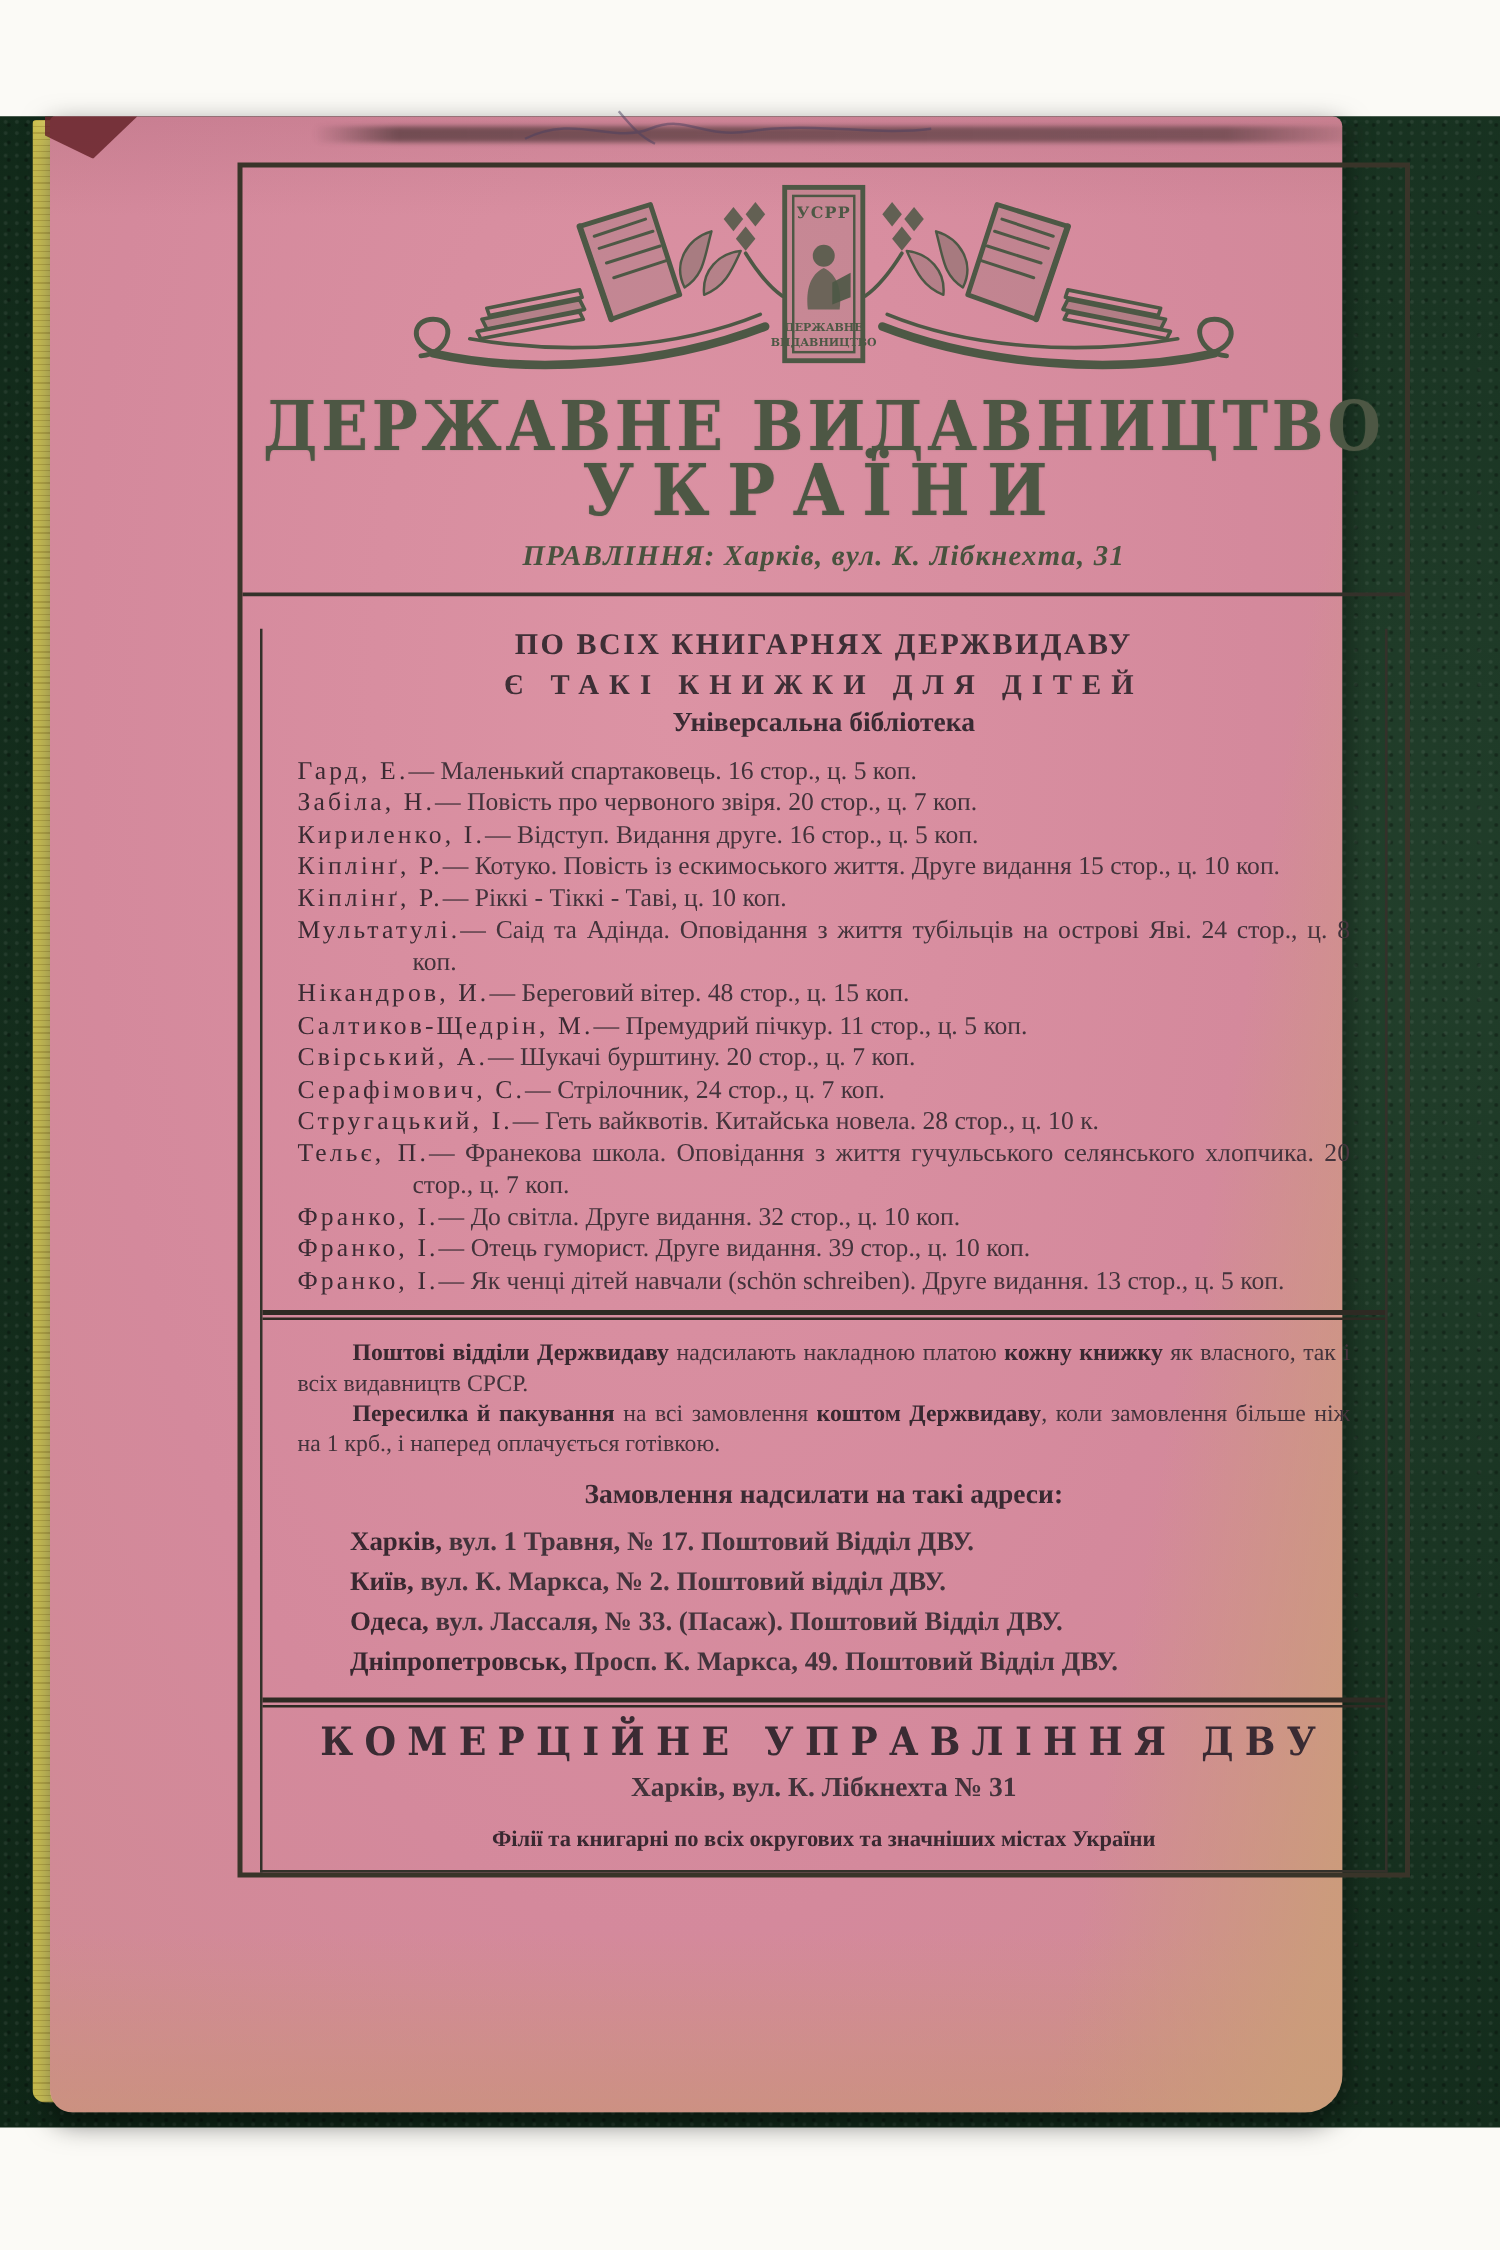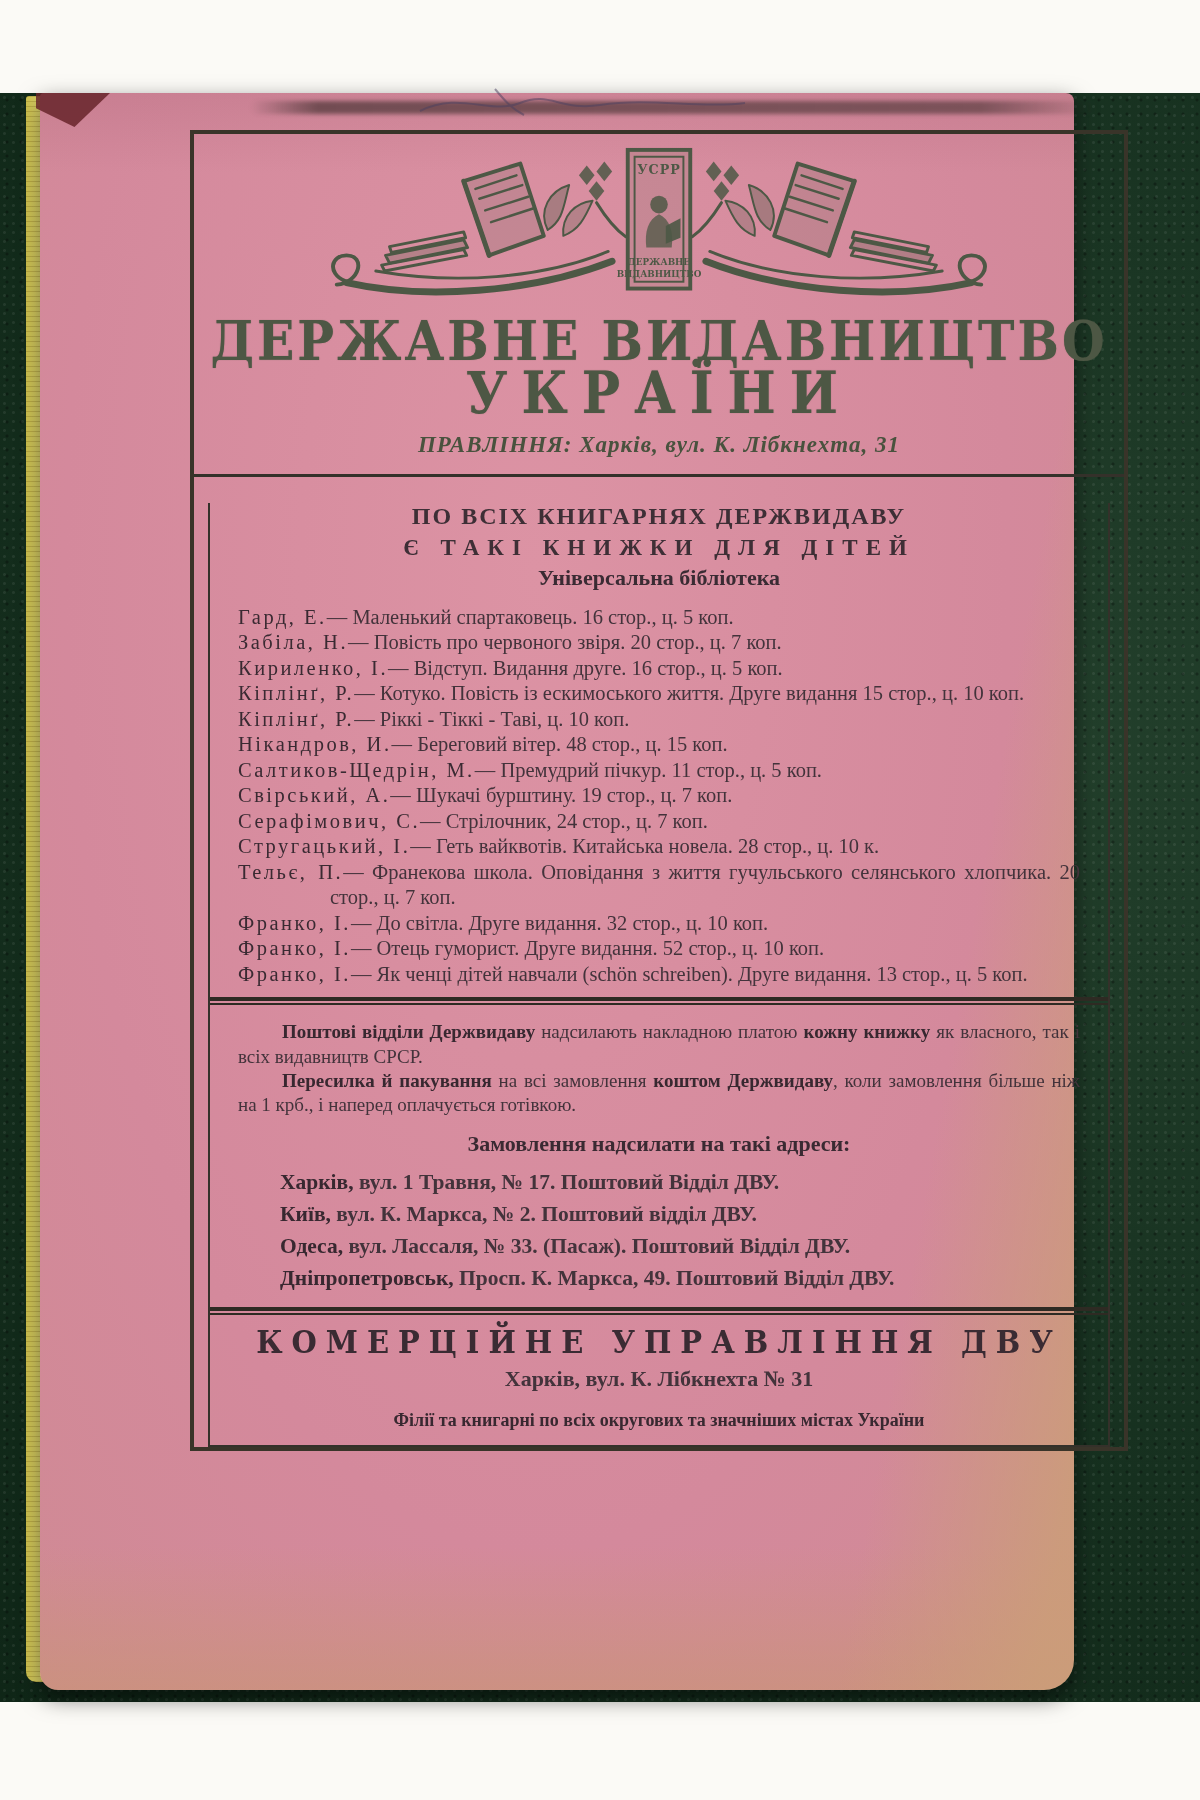--- a/index.html
+++ b/index.html
@@ -155,36 +155,37 @@
   <li><span class="book-author">Гард, Е.</span><span>— Маленький спартаковець. 16 стор., ц. 5 коп.</span></li>
 
   <li><span class="book-author">Забіла, Н.</span><span>— Повість про червоного звіря. 20 стор., ц. 7 коп.</span></li>
 
   <li><span class="book-author">Кириленко, І.</span><span>— Відступ. Видання друге. 16 стор., ц. 5 коп.</span></li>
 
   <li><span class="book-author">Кіплінґ, Р.</span><span>— Котуко. Повість із ескимоського життя. Друге видання 15 стор., ц. 10 коп.</span></li>
 
   <li><span class="book-author">Кіплінґ, Р.</span><span>— Ріккі - Тіккі - Таві, ц. 10 коп.</span></li>
 
+  <li><span class="book-author">Мультатулі.</span><span>— Саід та Адінда. Оповідання з життя тубільців на острові Яві. 24 стор., ц. 8 коп.</span></li>
 
   <li><span class="book-author">Нікандров, И.</span><span>— Береговий вітер. 48 стор., ц. 15 коп.</span></li>
 
   <li><span class="book-author">Салтиков-Щедрін, М.</span><span>— Премудрий пічкур. 11 стор., ц. 5 коп.</span></li>
 
-  <li><span class="book-author">Свірський, А.</span><span>— Шукачі бурштину. 19 стор., ц. 7 коп.</span></li>
+  <li><span class="book-author">Свірський, А.</span><span>— Шукачі бурштину. 20 стор., ц. 7 коп.</span></li>
 
   <li><span class="book-author">Серафімович, С.</span><span>— Стрілочник, 24 стор., ц. 7 коп.</span></li>
 
   <li><span class="book-author">Стругацький, І.</span><span>— Геть вайквотів. Китайська новела. 28 стор., ц. 10 к.</span></li>
 
   <li><span class="book-author">Тельє, П.</span><span>— Франекова школа. Оповідання з життя гучульського селянського хлопчика. 20 стор., ц. 7 коп.</span></li>
 
   <li><span class="book-author">Франко, І.</span><span>— До світла. Друге видання. 32 стор., ц. 10 коп.</span></li>
 
-  <li><span class="book-author">Франко, І.</span><span>— Отець гуморист. Друге видання. 52 стор., ц. 10 коп.</span></li>
+  <li><span class="book-author">Франко, І.</span><span>— Отець гуморист. Друге видання. 39 стор., ц. 10 коп.</span></li>
 
   <li><span class="book-author">Франко, І.</span><span>— Як ченці дітей навчали (schön schreiben). Друге видання. 13 стор., ц. 5 коп.</span></li>
 </ul>
       </div>
 
       <div class="rule2"></div>
 
       <div class="pad postal">
         <p><b>Поштові відділи Держвидаву</b><span> надсилають накладною платою </span><b>кожну книжку</b><span> як власного, так і всіх видавництв СРСР.</span></p>
         <p><b>Пересилка й пакування</b><span> на всі замовлення </span><b>коштом Держвидаву</b><span>, коли замовлення більше ніж на 1 крб., і наперед оплачується готівкою.</span></p>

